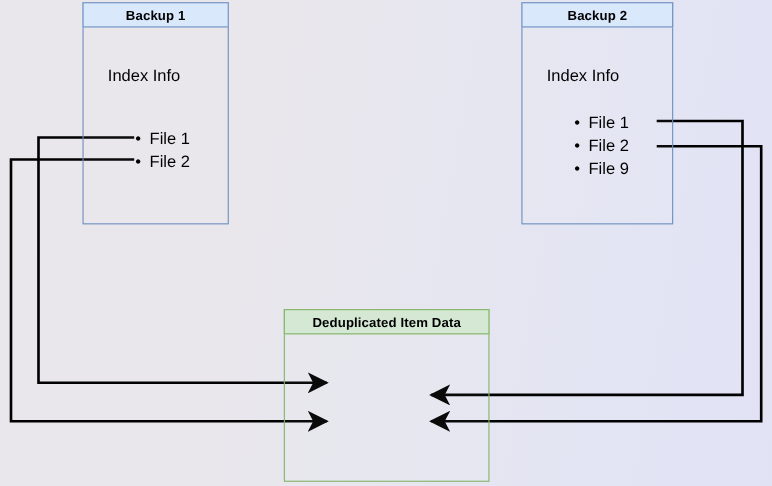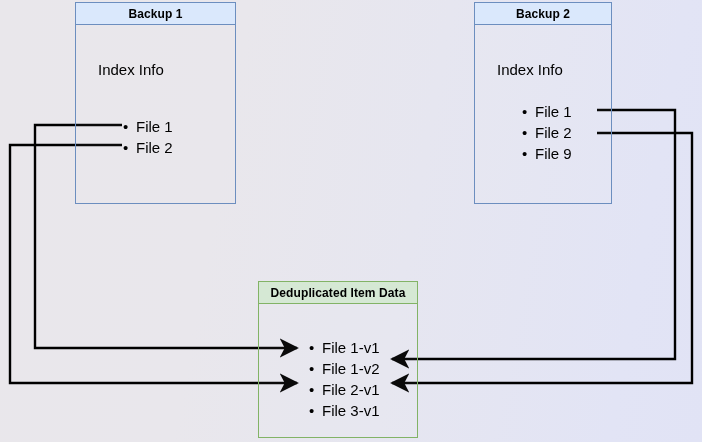--- a/index.html
+++ b/index.html
@@ -114,21 +114,21 @@
 
     <g>
       <path d="M 597 110 L 675 110 L 675 359 L 392 359" fill="none" stroke="#000" stroke-width="2.4" stroke-linecap="butt" stroke-linejoin="miter" marker-end="url(#arrowR)"></path>
     </g>
 
     <g>
       <path d="M 597 133 L 692 133 L 692 383 L 392 383" fill="none" stroke="#000" stroke-width="2.4" stroke-linecap="butt" stroke-linejoin="miter" marker-end="url(#arrowR)"></path>
     </g>
   </svg>
 
-  <div class="box" style="left:75px; top:2px; width:161px; height:202px;">
+  <div class="box" style="left:75px; top:2px; width:133px; height:202px;">
     <div class="box-frame"></div>
     <div class="box-header">
       <span class="box-title-inner">Backup 1</span>
     </div>
     <div class="index-label" style="left:23px; top:59px;">Index Info</div>
     <ul class="file-list" style="left:45px; top:114px;">
       <li>File 1</li>
       <li>File 2</li>
     </ul>
   </div>
@@ -139,26 +139,20 @@
       <span class="box-title-inner">Backup 2</span>
     </div>
     <div class="index-label" style="left:23px; top:59px;">Index Info</div>
     <ul class="file-list" style="left:45px; top:99px;">
       <li>File 1</li>
       <li>File 2</li>
       <li>File 9</li>
     </ul>
   </div>
 
-  <div class="box box-green" style="left:258px; top:281px; width:160px; height:157px;">
+  <div class="box box-green" style="left:258px; top:281px; width:187px; height:157px;">
     <div class="box-frame"></div>
     <div class="box-header">
       <span class="box-title-inner">Deduplicated Item Data</span>
     </div>
-    <ul class="file-list" style="left:48px; top:56px;">
-      <li>File 1-v1</li>
-      <li>File 1-v2</li>
-      <li>File 2-v1</li>
-      <li>File 3-v1</li>
-    </ul>
   </div>
 
 </div>
 
 </body></html>

